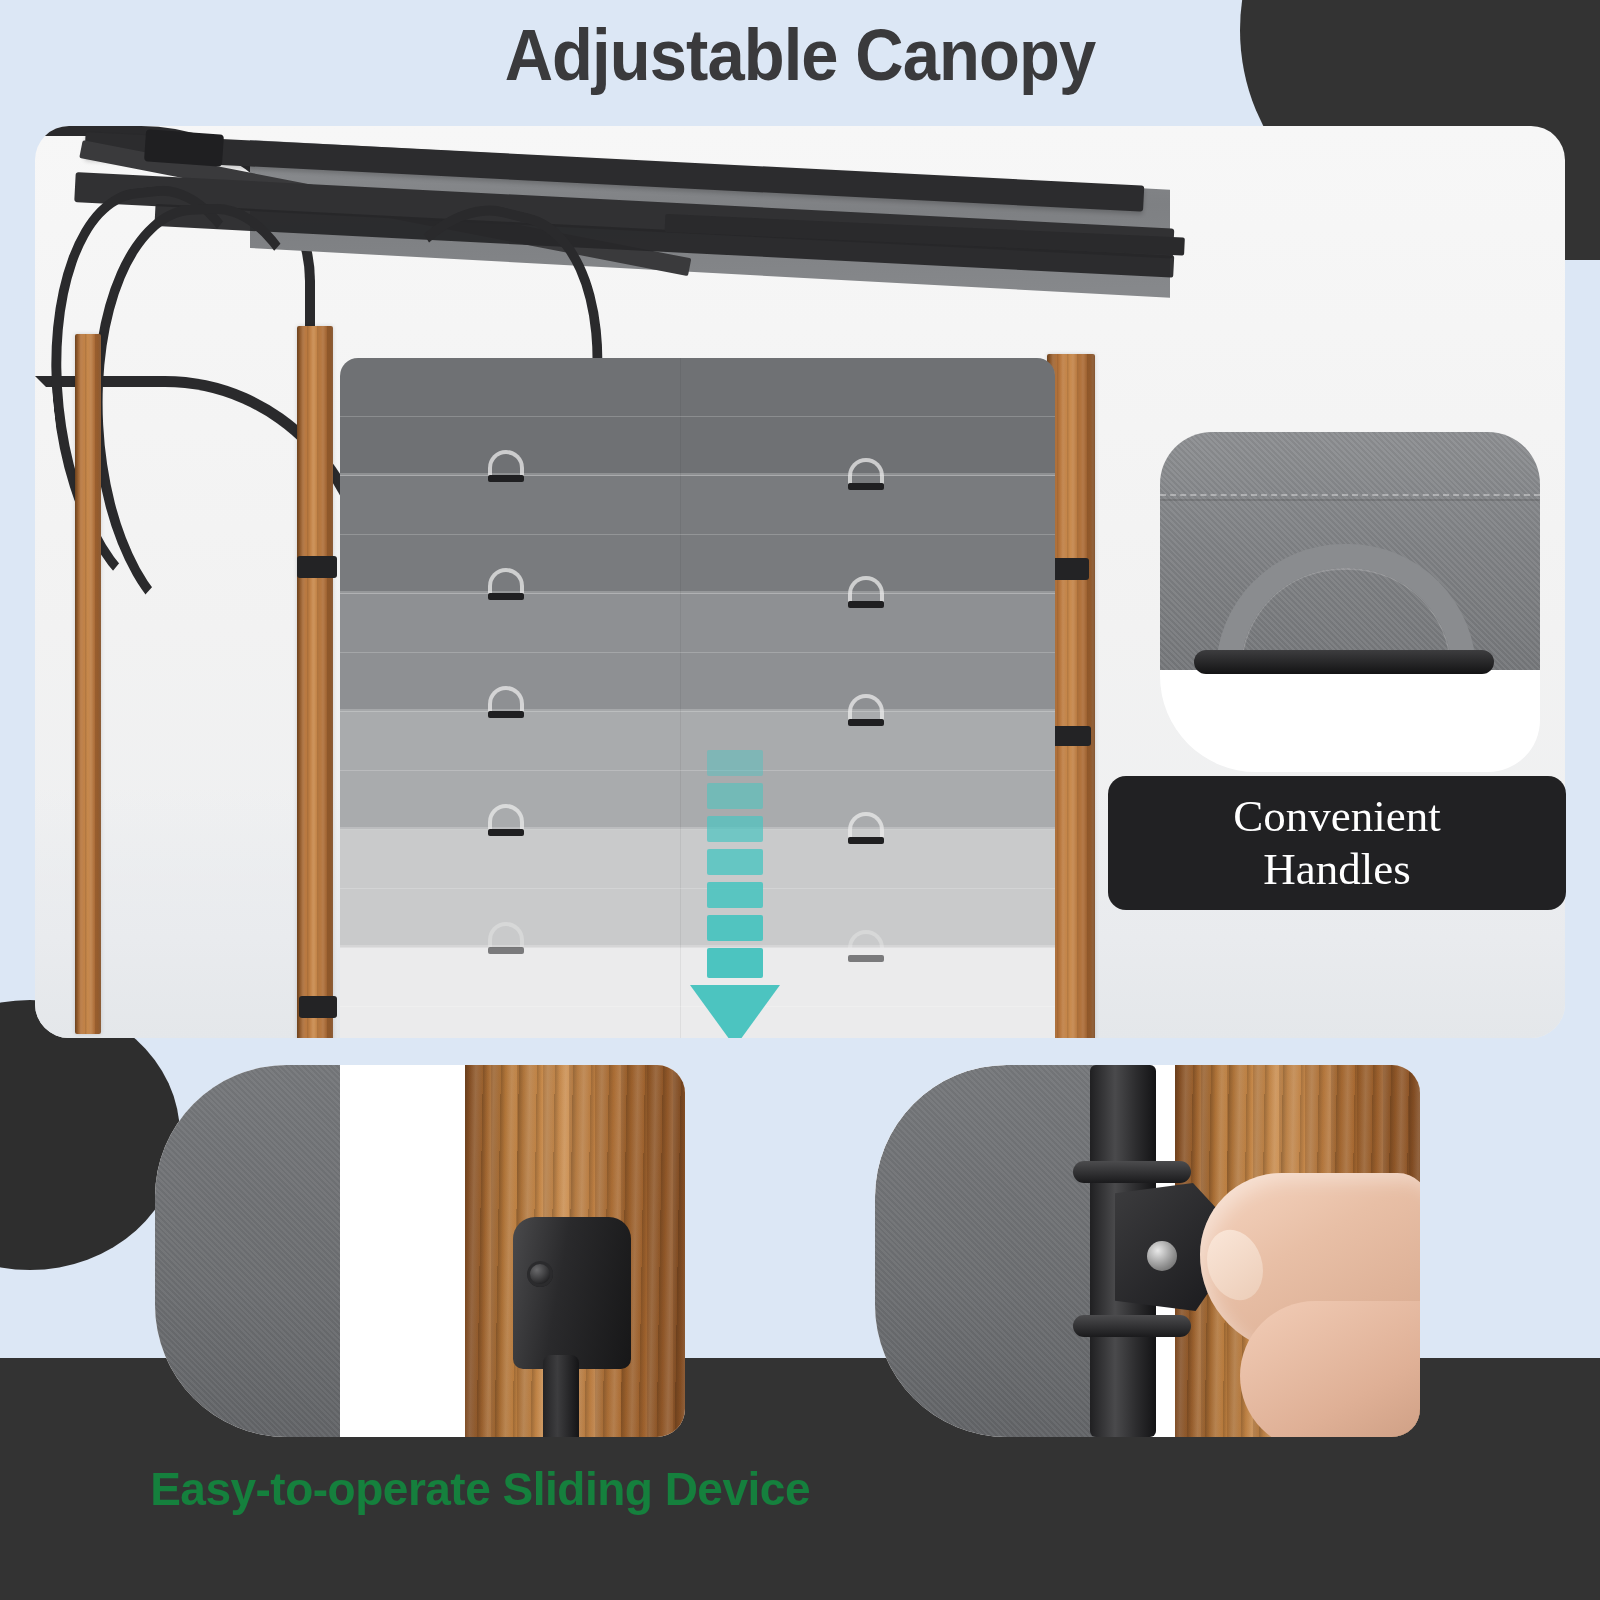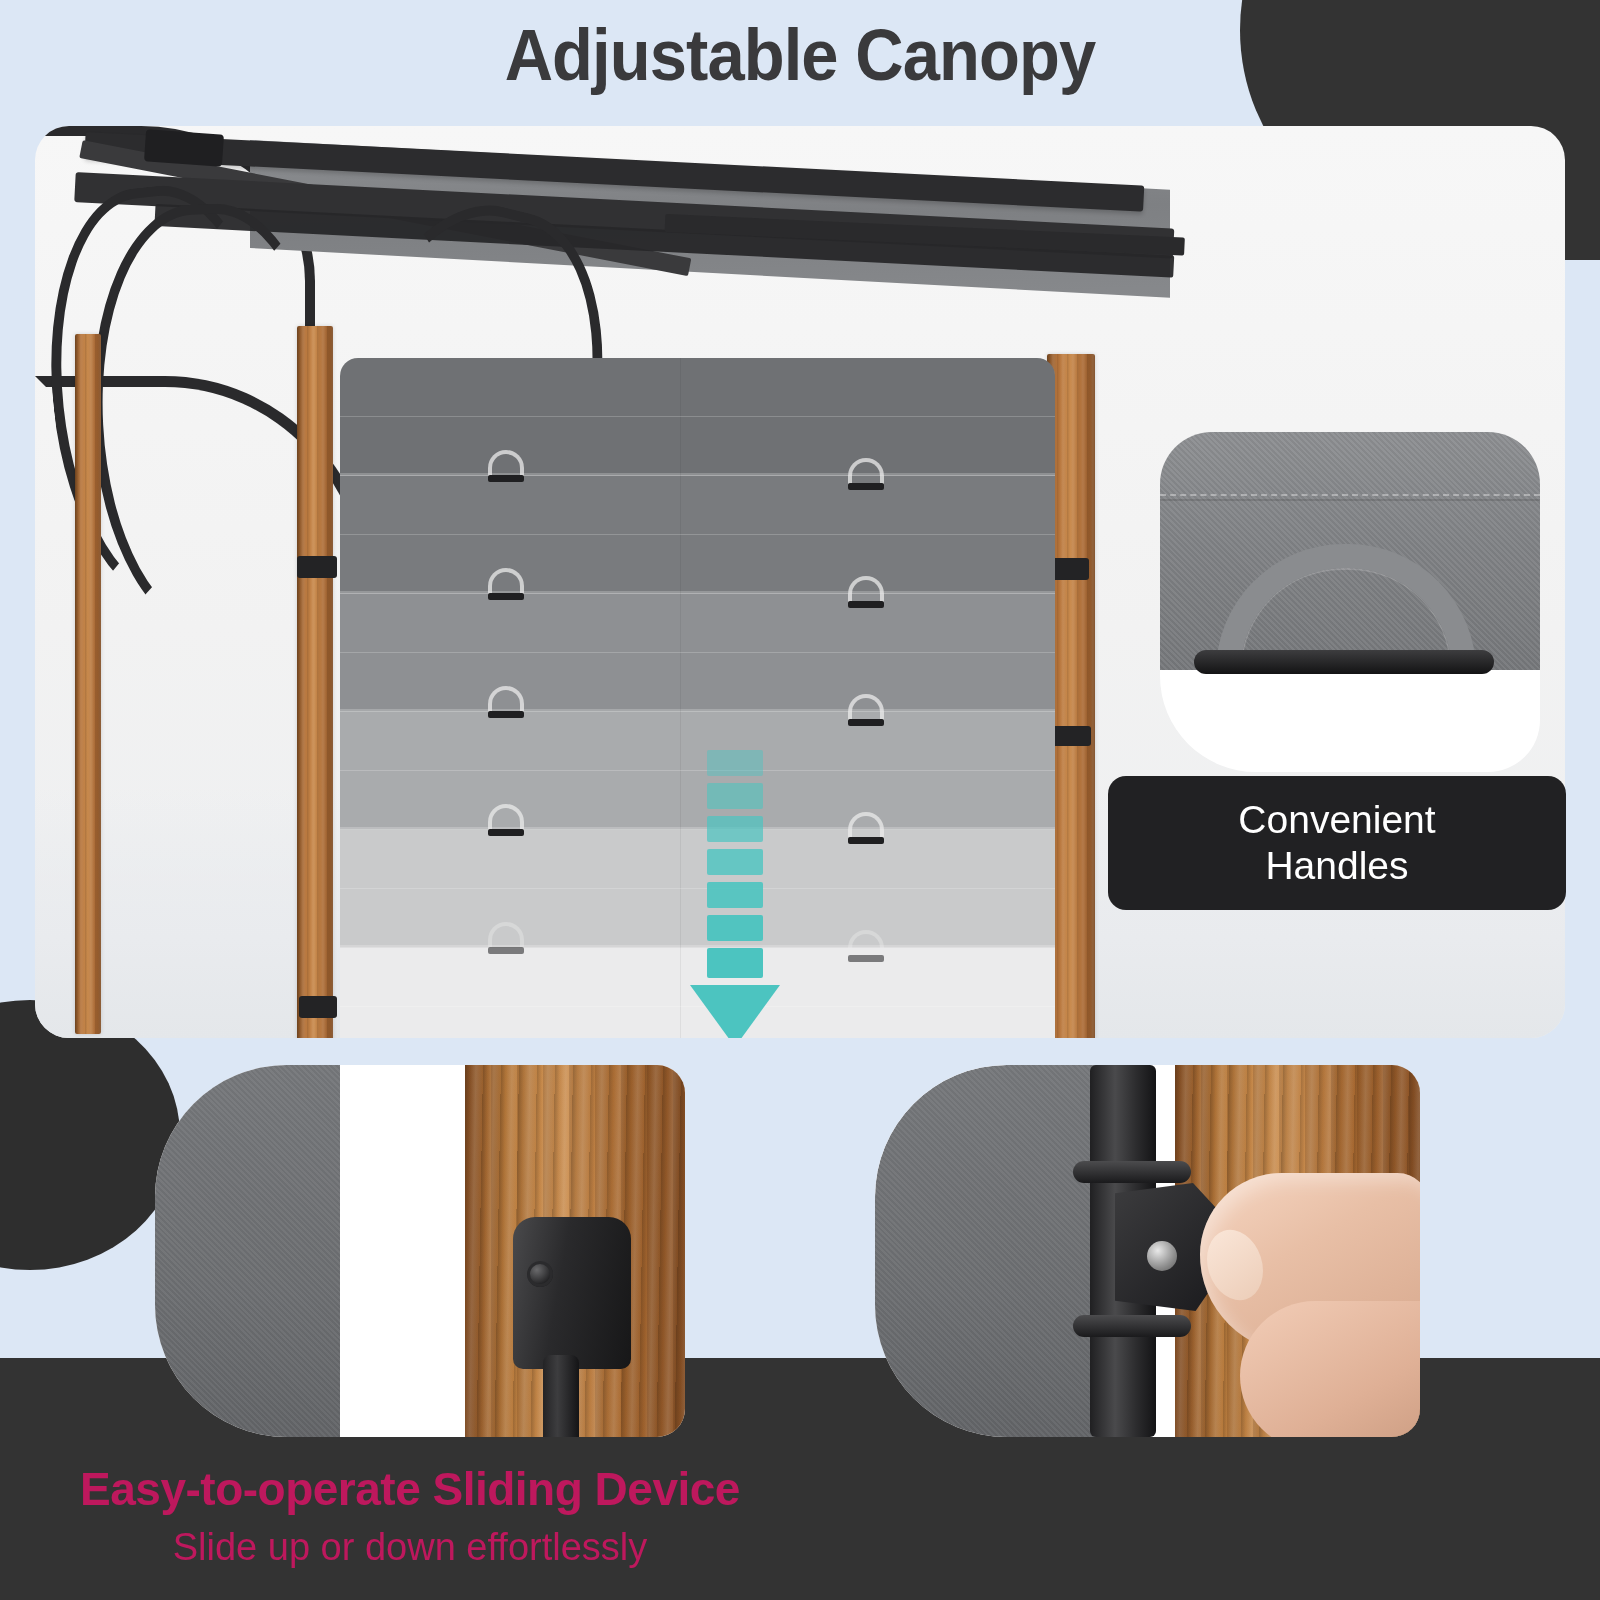--- a/index.html
+++ b/index.html
@@ -196,22 +196,22 @@
     position:absolute;left:34px;top:218px;width:300px;height:24px;
     background:linear-gradient(180deg,#3d3d3f,#131314);border-radius:12px;
   }
 
   .banner-handles{
     position:absolute;left:1108px;top:776px;width:458px;height:134px;
     background:#212123;border-radius:18px;z-index:6;
     display:flex;align-items:center;justify-content:center;
   }
   .banner-handles span{
-    color:#ffffff;font-size:39px;line-height:1.18;text-align:center;
-    font-family:Liberation Sans, sans-serif;
+    color:#ffffff;font-size:45px;line-height:1.18;text-align:center;
+    font-family:Liberation Serif, serif;
   }
 
   
   .card{
     position:absolute;top:1065px;height:372px;overflow:hidden;
     background:#ffffff;z-index:5;
   }
   .card-left{left:155px;width:530px;border-radius:132px 28px 28px 132px;}
   .card-right{left:875px;width:545px;border-radius:132px 28px 28px 132px;}
 
@@ -283,21 +283,21 @@
     background:linear-gradient(150deg,#f2cdb7 0%,#dfb096 60%,#c99a7f 100%);
   }
   .nail{
     position:absolute;left:8px;top:56px;width:54px;height:72px;border-radius:50%;
     background:linear-gradient(160deg,#fae6d8,#eccdb8);
     transform:rotate(-18deg);
   }
 
   
   .cap{
-    position:absolute;text-align:center;z-index:8;color:#be185d;
+    position:absolute;text-align:right;z-index:8;color:#15803d;
     font-family:"Liberation Sans", sans-serif;
   }
   .cap .h{font-size:46px;font-weight:bold;letter-spacing:-.5px;display:block;}
   .cap .s{font-size:38px;display:block;margin-top:10px;}
   .cap-left{left:10px;width:800px;top:1462px;}
   .cap-right{left:800px;width:790px;top:1462px;}
 </style>
 </head>
 <body>
 
@@ -414,18 +414,17 @@
     <div class="buckle-lever"></div>
     <div class="buckle-screw"></div>
     <div class="finger">
       <div class="nail"></div>
     </div>
     <div class="finger2"></div>
   </div>
 
   <div class="cap cap-left">
     <span class="h">Easy-to-operate Sliding Device</span>
-    <span class="s">Slide up or down effortlessly</span>
   </div>
   <div class="cap cap-right">
   </div>
 
 </div>
 
 </body></html>

